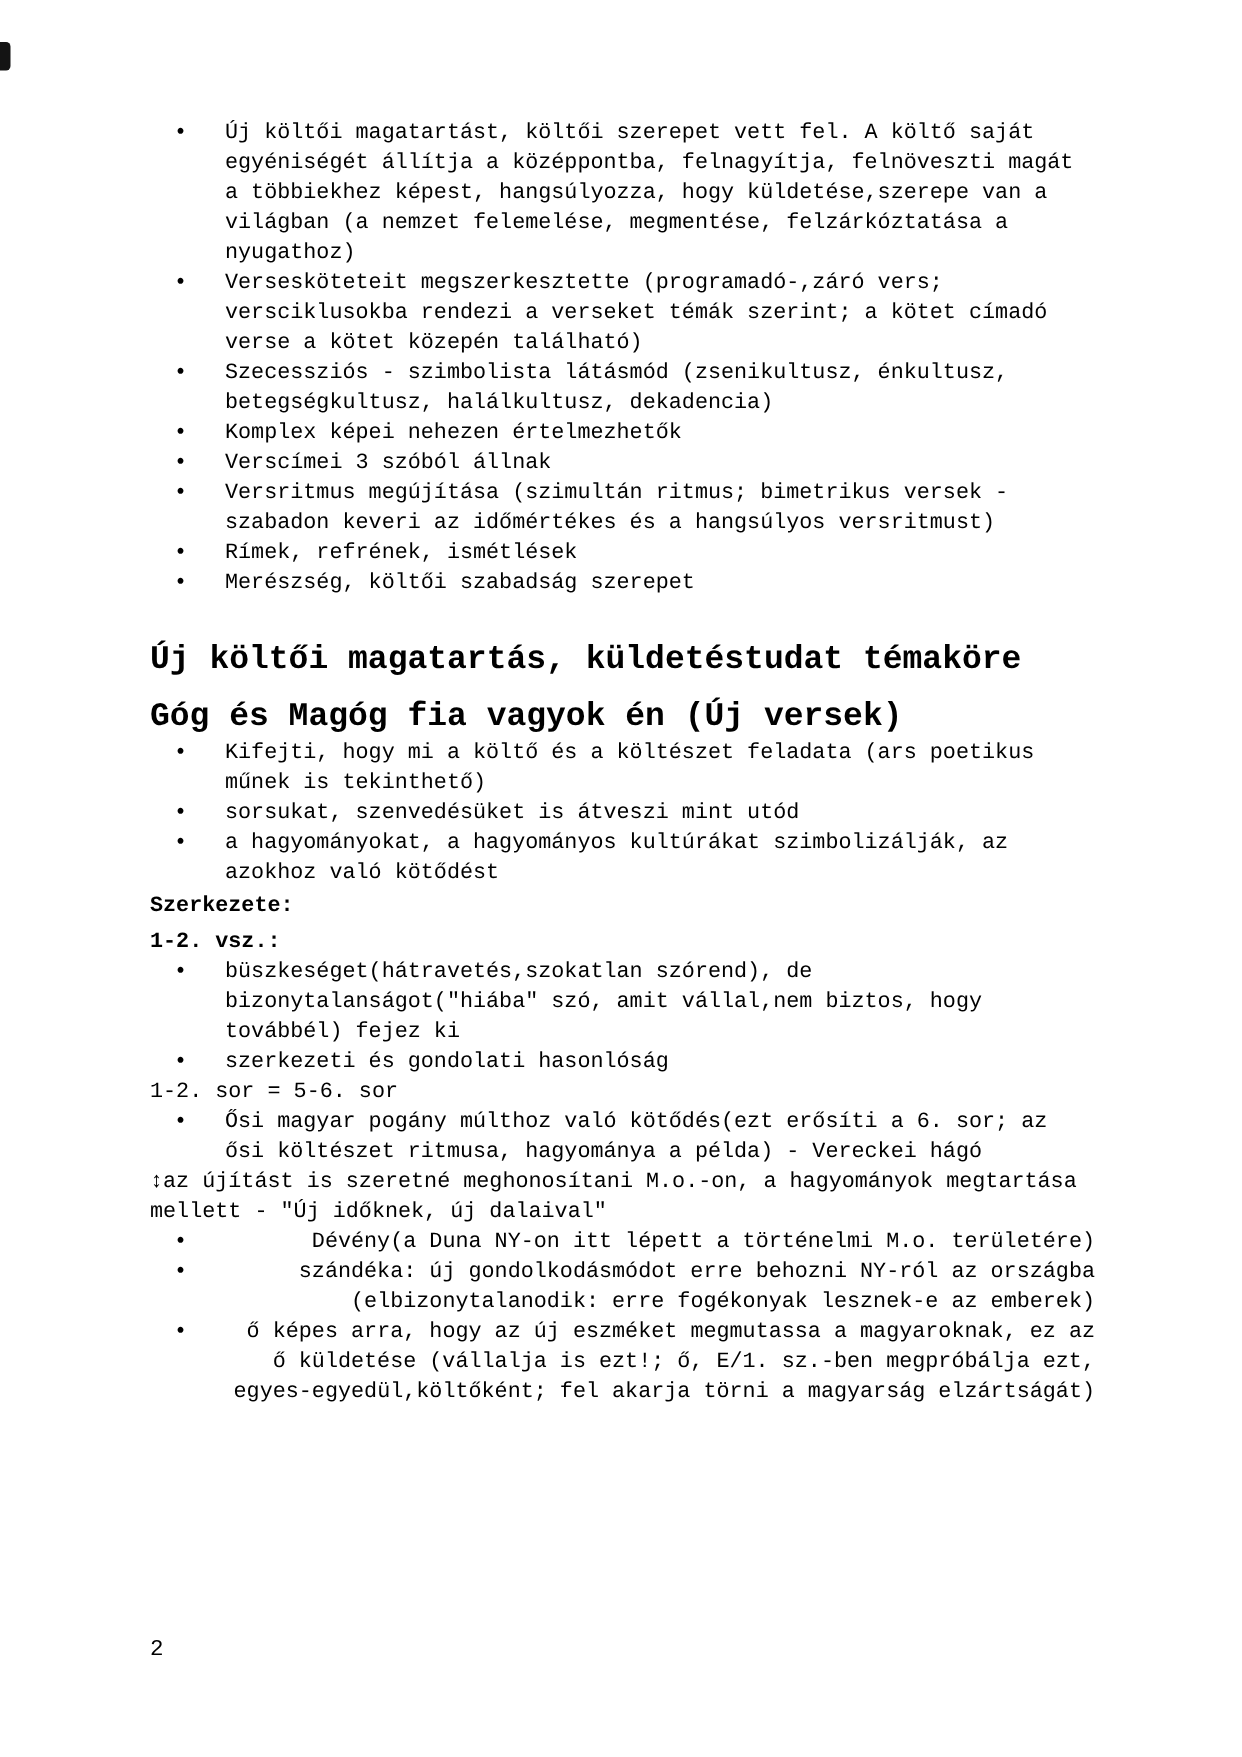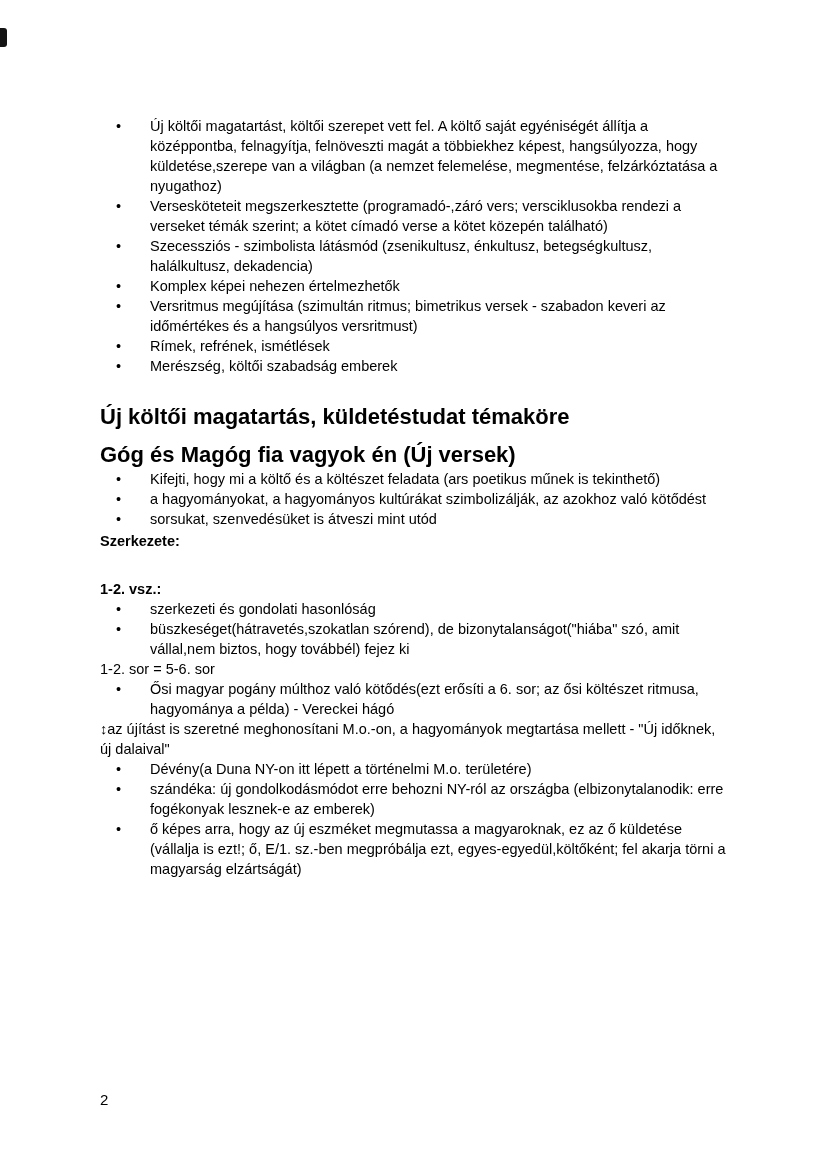--- a/index.html
+++ b/index.html
@@ -6,22 +6,22 @@
     margin: 0;
     padding: 0;
     background: #ffffff;
   }
   .page {
     position: relative;
     width: 828px;
     height: 1171px;
     background: #ffffff;
     box-sizing: border-box;
-    padding: 116px 98px 0 100px;
-    font-family: Liberation Sans, sans-serif;
+    padding: 79px 98px 0 100px;
+    font-family: Liberation Mono, monospace;
     font-size: 14.5px;
     line-height: 1.38;
     color: #000000;
     overflow: hidden;
   }
   .edge-mark {
     position: absolute;
     left: 0;
     top: 28px;
     width: 7px;
@@ -49,65 +49,66 @@
     font-weight: bold;
     margin: 0;
     line-height: 1.2;
   }
   .heading-1 { margin-top: 28px; }
   .heading-2 { margin-top: 12px; }
   .after-heading { margin-top: 20px; }
   p { margin: 0; }
   .bold { font-weight: bold; }
   .label-szerkezete { margin-top: 2px; }
-  .label-vsz { margin-top: 28px; }
+  .label-vsz { margin-top: 4px; }
   .vsz-list { margin-top: 16px; }
   .osi-list { margin-top: 12px; }
-  .bottom-list { margin-top: 14px; }
+  .bottom-list { margin-top: 14px; text-align: right; }
   .page-number {
     position: absolute;
     left: 100px;
     bottom: 60px;
     font-size: 15px;
   }
 </style>
 </head>
 <body>
 
 <div class="page">
 
   <div class="edge-mark"></div>
 
   <ul class="bullets">
     <li>Új költői magatartást, költői szerepet vett fel. A költő saját egyéniségét állítja a középpontba, felnagyítja, felnöveszti magát a többiekhez képest, hangsúlyozza, hogy küldetése,szerepe van a világban (a nemzet felemelése, megmentése, felzárkóztatása a nyugathoz)</li>
     <li>Versesköteteit megszerkesztette (programadó-,záró vers; versciklusokba rendezi a verseket témák szerint; a kötet címadó verse a kötet közepén található)</li>
     <li>Szecessziós - szimbolista látásmód (zsenikultusz, énkultusz, betegségkultusz, halálkultusz, dekadencia)</li>
     <li>Komplex képei nehezen értelmezhetők</li>
+    <li>Verscímei 3 szóból állnak</li>
     <li>Versritmus megújítása (szimultán ritmus; bimetrikus versek - szabadon keveri az időmértékes és a hangsúlyos versritmust)</li>
     <li>Rímek, refrének, ismétlések</li>
-    <li>Merészség, költői szabadság emberek</li>
+    <li>Merészség, költői szabadság szerepet</li>
   </ul>
 
   <h1 class="heading-1">Új költői magatartás, küldetéstudat témaköre</h1>
 
   <h1 class="heading-2">Góg és Magóg fia vagyok én (Új versek)</h1>
 
   <ul class="bullets after-heading">
     <li>Kifejti, hogy mi a költő és a költészet feladata (ars poetikus műnek is tekinthető)</li>
+    <li>sorsukat, szenvedésüket is átveszi mint utód</li>
     <li>a hagyományokat, a hagyományos kultúrákat szimbolizálják, az azokhoz való kötődést</li>
-    <li>sorsukat, szenvedésüket is átveszi mint utód</li>
   </ul>
 
   <p class="bold label-szerkezete">Szerkezete:</p>
 
   <p class="bold label-vsz">1-2. vsz.:</p>
 
   <ul class="bullets vsz-list">
+    <li>büszkeséget(hátravetés,szokatlan szórend), de bizonytalanságot("hiába" szó, amit vállal,nem biztos, hogy továbbél) fejez ki</li>
     <li>szerkezeti és gondolati hasonlóság</li>
-    <li>büszkeséget(hátravetés,szokatlan szórend), de bizonytalanságot("hiába" szó, amit vállal,nem biztos, hogy továbbél) fejez ki</li>
   </ul>
 
   <p>1-2. sor = 5-6. sor</p>
 
   <ul class="bullets osi-list">
     <li>Ősi magyar pogány múlthoz való kötődés(ezt erősíti a 6. sor; az ősi költészet ritmusa, hagyománya a példa) - Vereckei hágó</li>
   </ul>
 
   <p>↕az újítást is szeretné meghonosítani M.o.-on, a hagyományok megtartása mellett - "Új időknek, új dalaival"</p>
 

